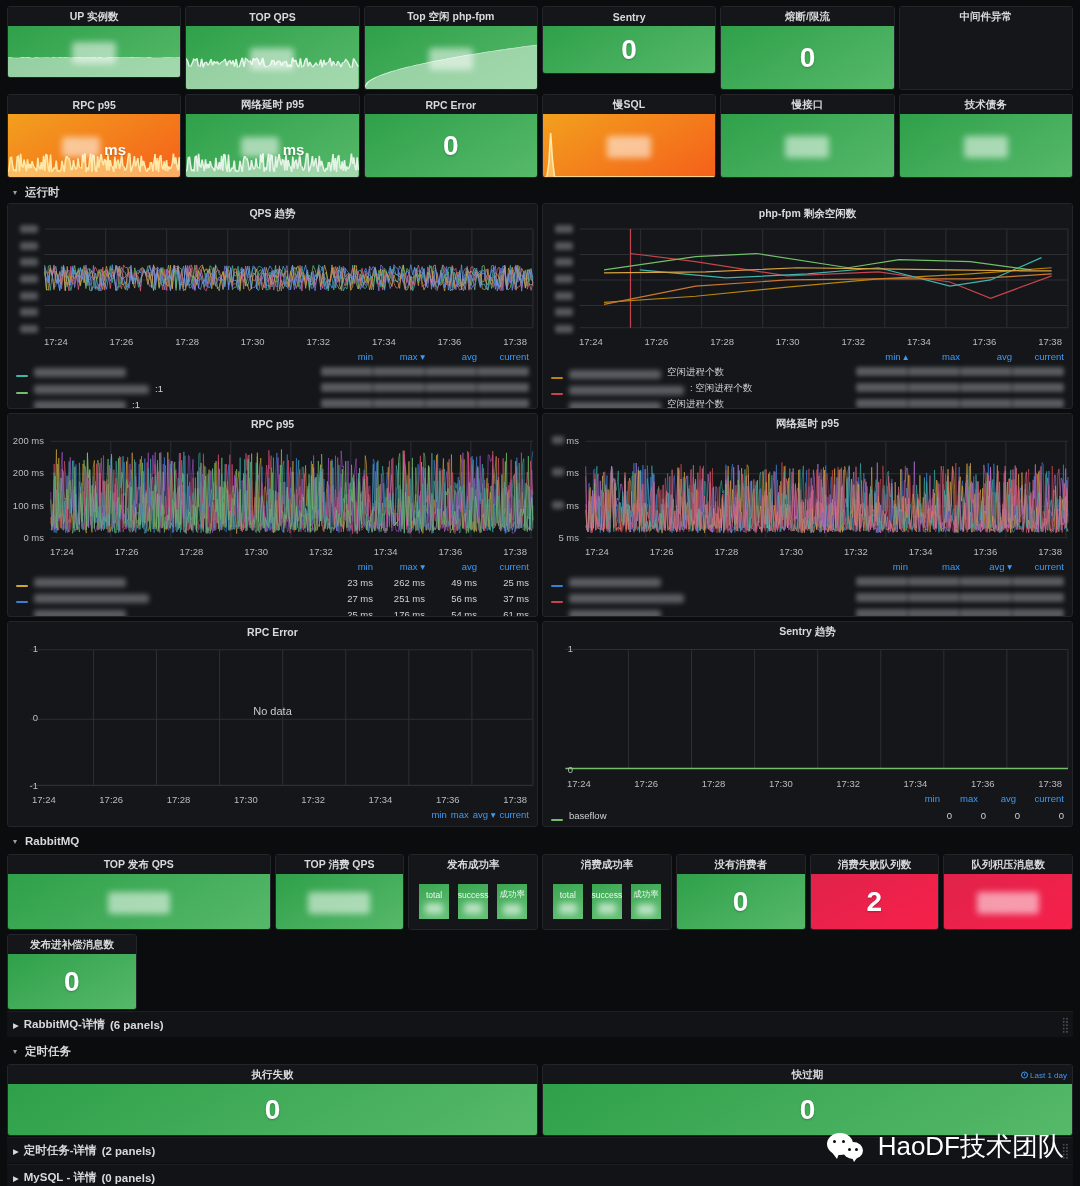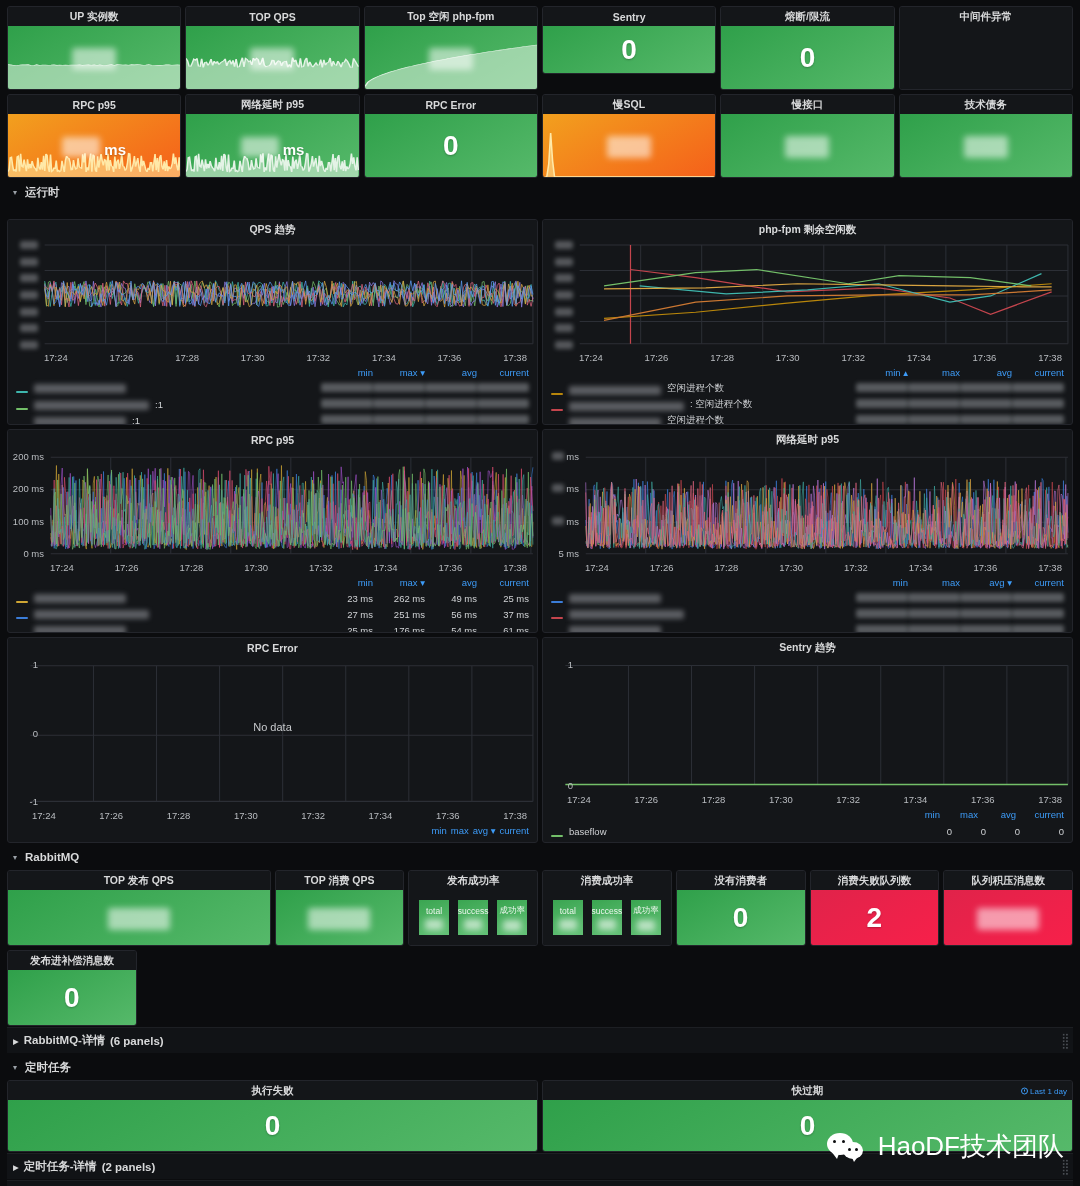--- a/index.html
+++ b/index.html
@@ -194,21 +194,21 @@
     position: absolute; background: #0b0c0e; border-radius: 50%;
     width: 3.2px; height: 3.2px;
   }
 </style>
 </head>
 <body>
 
 <div class="dash">
 
   <div class="grid6" id="top-stats">
-      <div class="panel" style="height: 84px;">
+      <div class="panel" style="height: 72px;">
         <div class="panel-head">
           <span class="panel-title">UP 实例数</span>
         </div>
         <div class="stat-body stat-green">
           <svg class="spark" viewBox="0 0 100 100" preserveAspectRatio="none" height="100%">
             <polygon points="0,100 0.00,61.35 1.67,61.73 3.33,62.54 5.00,62.56 6.67,62.07 8.33,61.48 10.00,61.66 11.67,61.37 13.33,62.58 15.00,62.61 16.67,61.43 18.33,62.72 20.00,61.97 21.67,61.91 23.33,62.42 25.00,62.06 26.67,61.46 28.33,62.44 30.00,61.79 31.67,62.17 33.33,61.82 35.00,62.33 36.67,62.04 38.33,61.89 40.00,61.77 41.67,61.45 43.33,62.51 45.00,61.87 46.67,61.69 48.33,62.28 50.00,61.68 51.67,62.62 53.33,61.49 55.00,62.71 56.67,62.66 58.33,61.90 60.00,61.27 61.67,62.68 63.33,61.36 65.00,61.51 66.67,61.89 68.33,61.76 70.00,62.37 71.67,61.33 73.33,61.66 75.00,61.36 76.67,61.51 78.33,62.35 80.00,61.98 81.67,61.31 83.33,62.38 85.00,62.61 86.67,62.51 88.33,62.49 90.00,62.28 91.67,61.64 93.33,61.66 95.00,62.39 96.67,61.98 98.33,61.74 100.00,61.81 100,100" fill="rgba(226,243,228,.55)"></polygon>
             <polyline points="0.00,61.35 1.67,61.73 3.33,62.54 5.00,62.56 6.67,62.07 8.33,61.48 10.00,61.66 11.67,61.37 13.33,62.58 15.00,62.61 16.67,61.43 18.33,62.72 20.00,61.97 21.67,61.91 23.33,62.42 25.00,62.06 26.67,61.46 28.33,62.44 30.00,61.79 31.67,62.17 33.33,61.82 35.00,62.33 36.67,62.04 38.33,61.89 40.00,61.77 41.67,61.45 43.33,62.51 45.00,61.87 46.67,61.69 48.33,62.28 50.00,61.68 51.67,62.62 53.33,61.49 55.00,62.71 56.67,62.66 58.33,61.90 60.00,61.27 61.67,62.68 63.33,61.36 65.00,61.51 66.67,61.89 68.33,61.76 70.00,62.37 71.67,61.33 73.33,61.66 75.00,61.36 76.67,61.51 78.33,62.35 80.00,61.98 81.67,61.31 83.33,62.38 85.00,62.61 86.67,62.51 88.33,62.49 90.00,62.28 91.67,61.64 93.33,61.66 95.00,62.39 96.67,61.98 98.33,61.74 100.00,61.81" fill="none" stroke="#e4f3e6" stroke-width="0.9"></polyline>
           </svg>
           <div class="stat-value"><span class="blurred-blk" style="width:44px;height:22px"></span></div>
         </div>
@@ -319,21 +319,21 @@
           <div class="stat-value"><span class="blurred-blk" style="width:44px;height:22px"></span></div>
         </div>
       </div>
     </div>
 
   <div class="row-head">
     <span class="chev">▾</span>
     <span>运行时</span>
   </div>
 
-  <div class="grid2" style="margin-top:16px">
+  <div class="grid2" style="margin-top:0">
 
     <div class="panel" style="height:206px">
       <div class="panel-head">
         <span class="panel-title">QPS 趋势</span>
       </div>
       <div class="ts-body">
         <div class="plot-wrap">
           <div class="yaxis">
             <span class="ylab-blur"></span>
             <span class="ylab-blur"></span>

